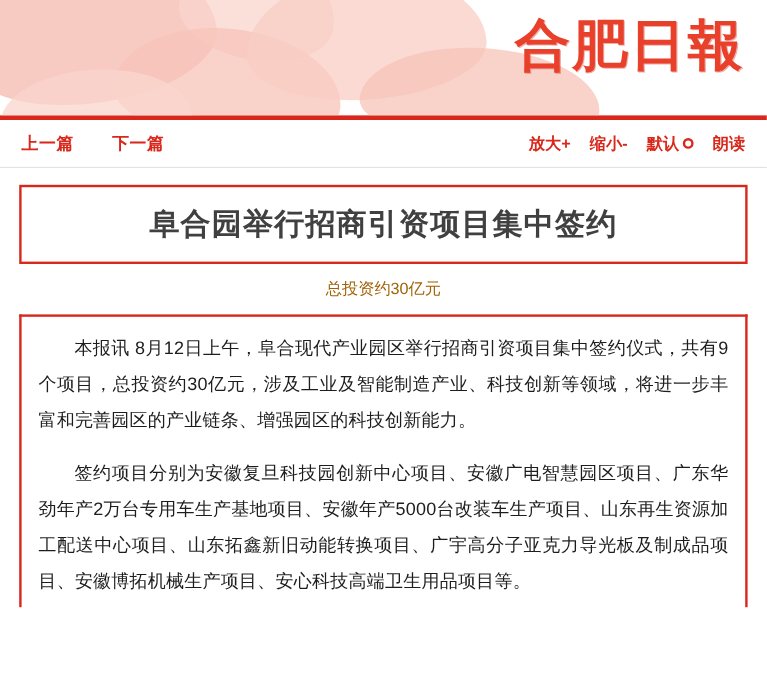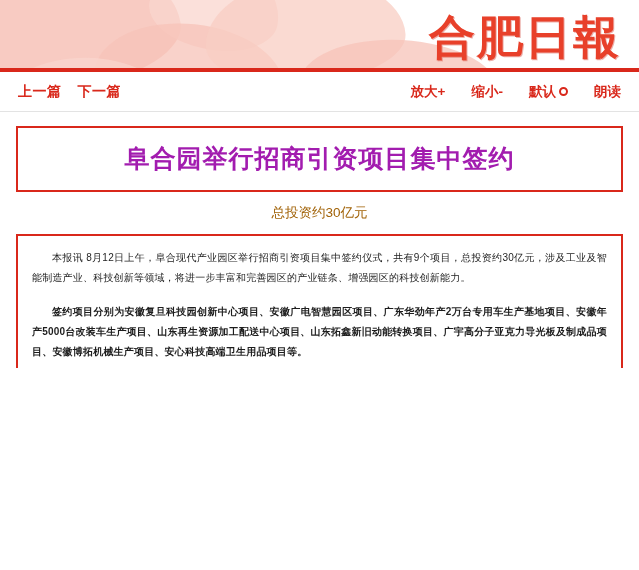--- a/index.html
+++ b/index.html
@@ -15,21 +15,21 @@
   }
   .page {
     position: relative;
     width: 639px;
     height: 570px;
     background: #ffffff;
   }
   
   .masthead {
     position: relative;
-    height: 68px;
+    height: 96px;
     background: #ffffff;
     overflow: hidden;
   }
   .masthead-bg {
     position: absolute;
     inset: 0;
     background: #ffffff;
   }
   .blob {
     position: absolute;
@@ -70,21 +70,21 @@
     height: 40px;
     background: #ffffff;
     border-bottom: 1px solid #e3e3e3;
     display: flex;
     align-items: center;
     padding: 0 18px;
     box-sizing: border-box;
   }
   .nav-left {
     display: flex;
-    gap: 16px;
+    gap: 32px;
   }
   .nav-left a {
     color: #d9281b;
     font-size: 14px;
     text-decoration: none;
     font-weight: bold;
     letter-spacing: .5px;
   }
   .nav-right {
     margin-left: auto;
@@ -93,21 +93,20 @@
     align-items: center;
   }
   .nav-right a {
     color: #d9281b;
     font-size: 13.5px;
     text-decoration: none;
     font-weight: bold;
     display: inline-flex;
     align-items: center;
     gap: 3px;
-    margin-left: 10px;
   }
   .dot-icon {
     display: inline-block;
     width: 9px;
     height: 9px;
     border: 2px solid #d9281b;
     border-radius: 50%;
     box-sizing: border-box;
   }
 
@@ -119,46 +118,46 @@
   .headline-box {
     margin: 14px 0 0 0;
     border: 2px solid #d9281b;
     padding: 16px 10px 16px 10px;
     text-align: center;
   }
   .headline {
     font-family: "DejaVu Sans", "Liberation Sans", sans-serif;
     font-size: 25px;
     font-weight: bold;
-    color: #a21caf;
+    color: #404040;
     letter-spacing: 1px;
     line-height: 1.2;
   }
   .subhead {
     text-align: center;
     font-size: 13.5px;
     color: #a16207;
     margin: 12px 0 12px 0;
   }
   .body-box {
     border: 2px solid #d9281b;
     border-bottom: none;
     padding: 12px 14px 6px 14px;
     box-sizing: border-box;
   }
   .para {
-    font-size: 10px;
+    font-size: 15px;
     line-height: 2.0;
     color: #1d1d1d;
     text-align: justify;
     text-indent: 2em;
     margin: 0 0 14px 0;
     letter-spacing: .2px;
   }
-  .para:last-child { margin-bottom: 0; font-weight: bold; }
+  .para:last-child { margin-bottom: 0; }
 </style>
 </head>
 <body>
 
 <div class="page">
 
   <div class="masthead">
     <div class="masthead-bg">
       <div class="blob b1"></div>
       <div class="blob b6"></div>

